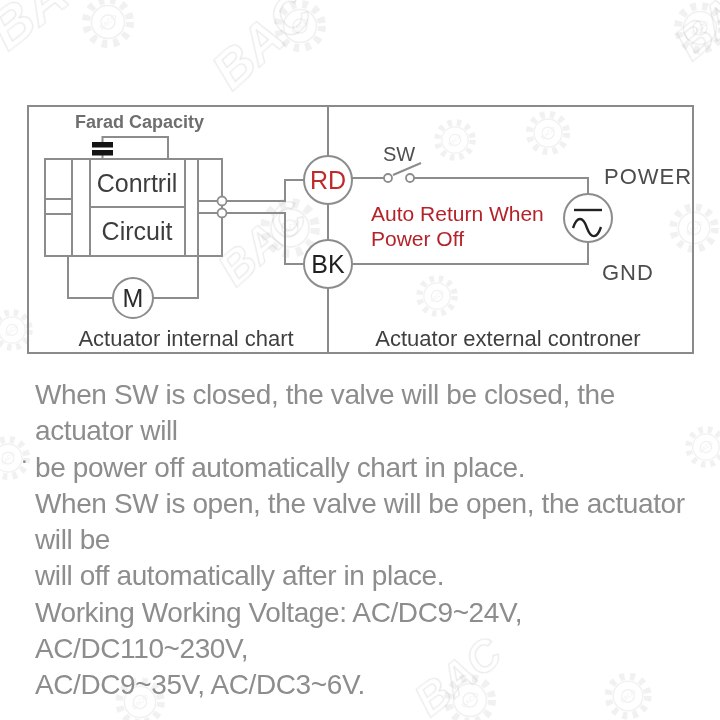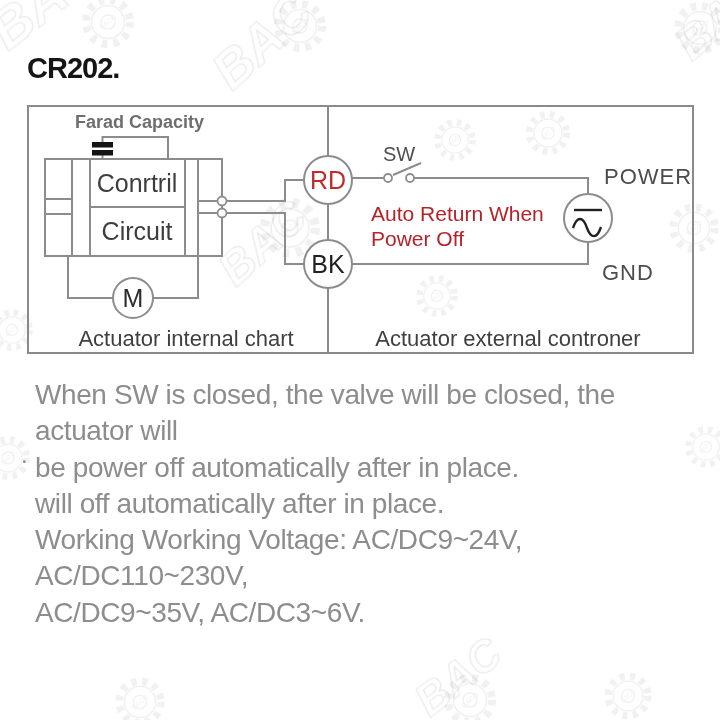--- a/index.html
+++ b/index.html
@@ -46,21 +46,20 @@
     </g>
     <g opacity="0.22" font-style="italic" font-weight="bold">
       <text x="8" y="52" font-size="56" fill="none" stroke="#9a9a9a" stroke-width="1.2" transform="rotate(-38 8 52)">BAC</text>
       <text x="232" y="92" font-size="52" fill="none" stroke="#9a9a9a" stroke-width="1.2" transform="rotate(-42 232 92)">BAC</text>
       <text x="692" y="62" font-size="46" fill="none" stroke="#9a9a9a" stroke-width="1.2" transform="rotate(-40 692 62)">BAC</text>
       <text x="236" y="288" font-size="46" fill="none" stroke="#9a9a9a" stroke-width="1.2" transform="rotate(-42 236 288)">BAC</text>
       <text x="430" y="718" font-size="44" fill="none" stroke="#9a9a9a" stroke-width="1.2" transform="rotate(-38 430 718)">BAC</text>
     </g>
   </svg>
 
-  <div class="page-title">CR202.</div>
 
   <svg width="720" height="365" viewBox="0 0 720 365">
 
     <rect x="28" y="106" width="665" height="247" fill="none" stroke="#8a8a8a" stroke-width="2"></rect>
     <line x1="328" y1="106" x2="328" y2="353" stroke="#8a8a8a" stroke-width="2"></line>
 
     <g stroke="#8c8c8c" stroke-width="2" fill="none">
       <rect x="45" y="159" width="177" height="97"></rect>
       <line x1="72" y1="159" x2="72" y2="256"></line>
       <line x1="90" y1="159" x2="90" y2="256"></line>
@@ -117,19 +116,20 @@
     <text x="371" y="221" font-size="21" fill="#b5232a">Auto Return When</text>
     <text x="371" y="246" font-size="21" fill="#b5232a">Power Off</text>
 
     <text x="186" y="346" font-size="22" fill="#3f3f3f" text-anchor="middle">Actuator internal chart</text>
     <text x="508" y="346" font-size="22" fill="#3f3f3f" text-anchor="middle">Actuator external controner</text>
   </svg>
 
   <span class="stray-dot">.</span>
   <div class="notes">
     <div>When SW is closed, the valve will be closed, the actuator will</div>
-    <div>be power off automatically after in place.</div>
+    <div>be power off automatically chart in place.</div>
+    <div>When SW is open, the valve will be open, the actuator will be</div>
     <div>will off automatically after in place.</div>
     <div>Working Working Voltage: AC/DC9~24V, AC/DC110~230V,</div>
     <div>AC/DC9~35V, AC/DC3~6V.</div>
   </div>
 
 </div>
 
 </body></html>

